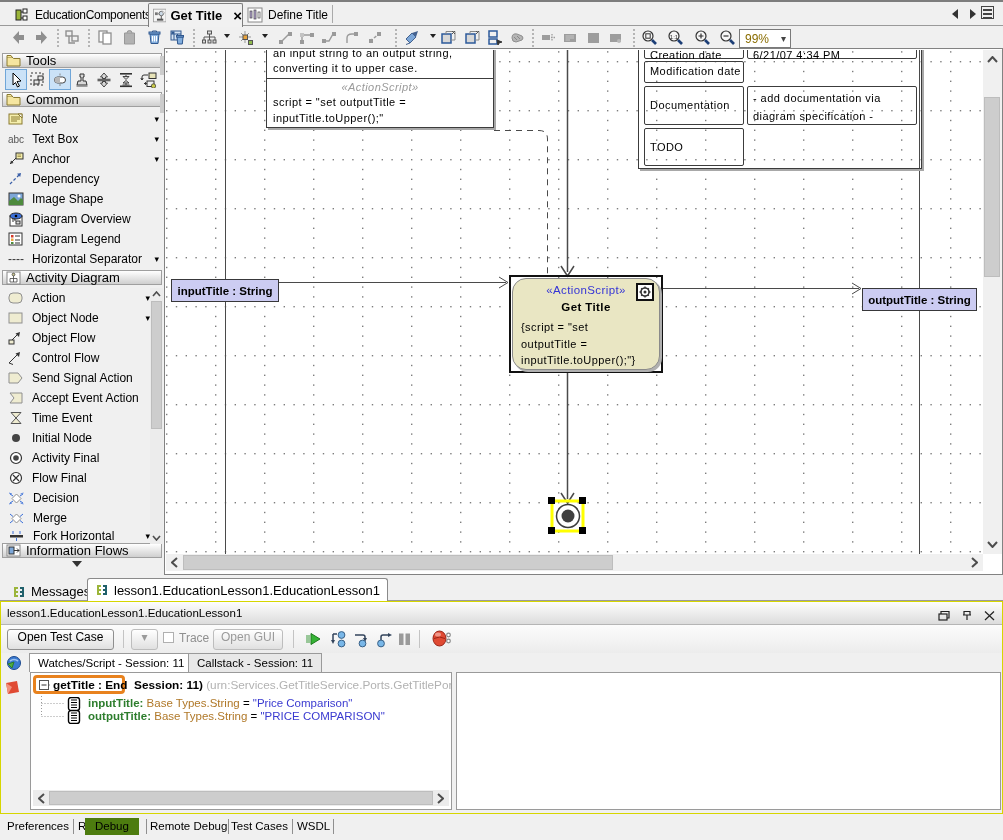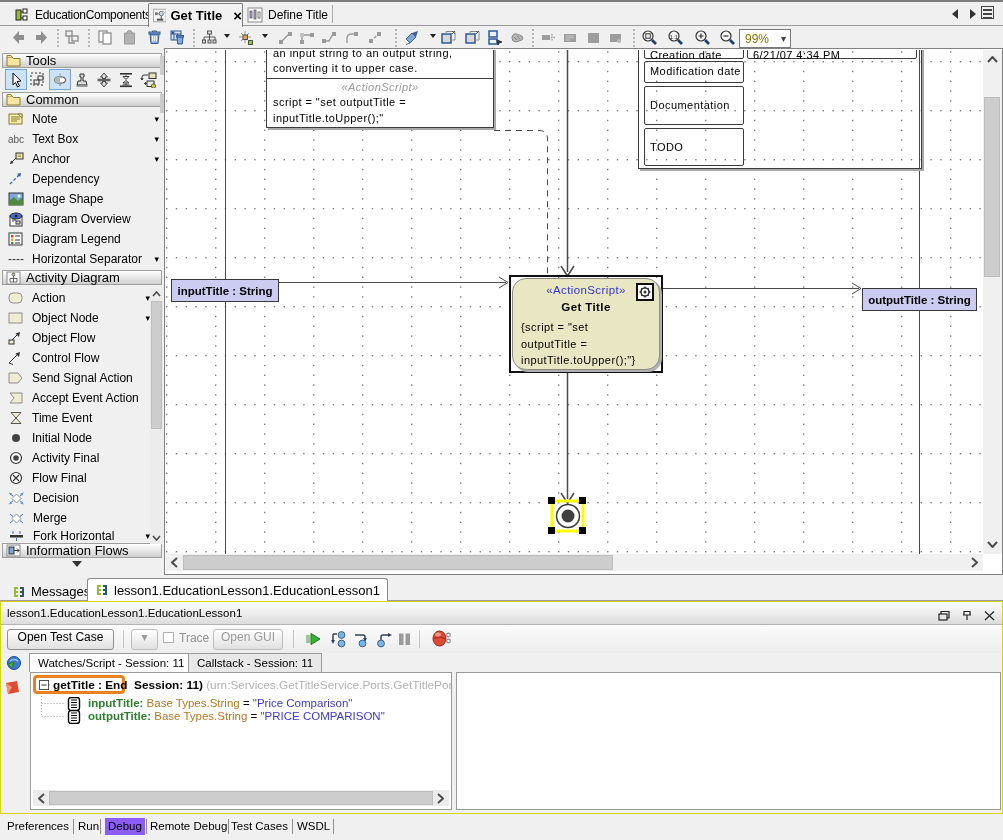--- a/index.html
+++ b/index.html
@@ -478,20 +478,23 @@
           </div>
       <div style="position:absolute;left:108px;top:5px;width:170px;height:25px;border:1px solid #3c3c3c;border-radius:2px" class="dgtext">
             <span style="position:absolute;left:5px;top:14px">6/21/07 4:34 PM</span>
           </div>
       <div style="position:absolute;left:5px;top:32px;width:100px;height:22px;border:1px solid #3c3c3c;border-radius:2px" class="dgtext">
             <span style="position:absolute;left:5px;top:3px">Modification date</span>
           </div>
       <div style="position:absolute;left:5px;top:57px;width:100px;height:39px;border:1px solid #3c3c3c;border-radius:2px" class="dgtext">
             <span style="position:absolute;left:5px;top:12px">Documentation</span>
           </div>
+      <div style="position:absolute;left:108px;top:57px;width:170px;height:39px;border:1px solid #3c3c3c;border-radius:2px" class="dgtext">
+            <span style="position:absolute;left:5px;top:2px;line-height:18px">- add documentation via<br>diagram specification -</span>
+          </div>
       <div style="position:absolute;left:5px;top:99px;width:100px;height:38px;border:1px solid #3c3c3c;border-radius:2px" class="dgtext">
             <span style="position:absolute;left:5px;top:12px">TODO</span>
           </div>
     </div>
 
     <div class="pin" style="left:5px;top:229px;width:108px;height:23px">inputTitle : String</div>
 
     <div class="pin" style="left:696px;top:238px;width:115px;height:23px">outputTitle : String</div>
 
     <div style="position:absolute;left:343px;top:225px;width:154px;height:98px;border:2px solid #111"></div>
@@ -642,21 +645,21 @@
     </div>
   </div>
   <div id="treepaneR"></div>
 </div>
 
 <div id="statusbar" class="abs">
   <div class="sitem" style="left:7px">Preferences</div>
   <div class="sdiv" style="left:73px"></div>
   <div class="sitem" style="left:78px">Run</div>
   <div class="sdiv" style="left:100px"></div>
-  <div class="sitem" style="left:108px;background:#8b5cf6;padding:0 3px;margin-left:-3px">Debug</div>
+  <div class="sitem" style="left:88px;background:#4d7c0f;padding:0 10px;margin-left:-3px">Debug</div>
   <div class="sdiv" style="left:146px"></div>
   <div class="sitem" style="left:150px">Remote Debug</div>
   <div class="sdiv" style="left:228px"></div>
   <div class="sitem" style="left:231px">Test Cases</div>
   <div class="sdiv" style="left:292px"></div>
   <div class="sitem" style="left:297px">WSDL</div>
   <div class="sdiv" style="left:333px"></div>
 </div>
 
 </div>

